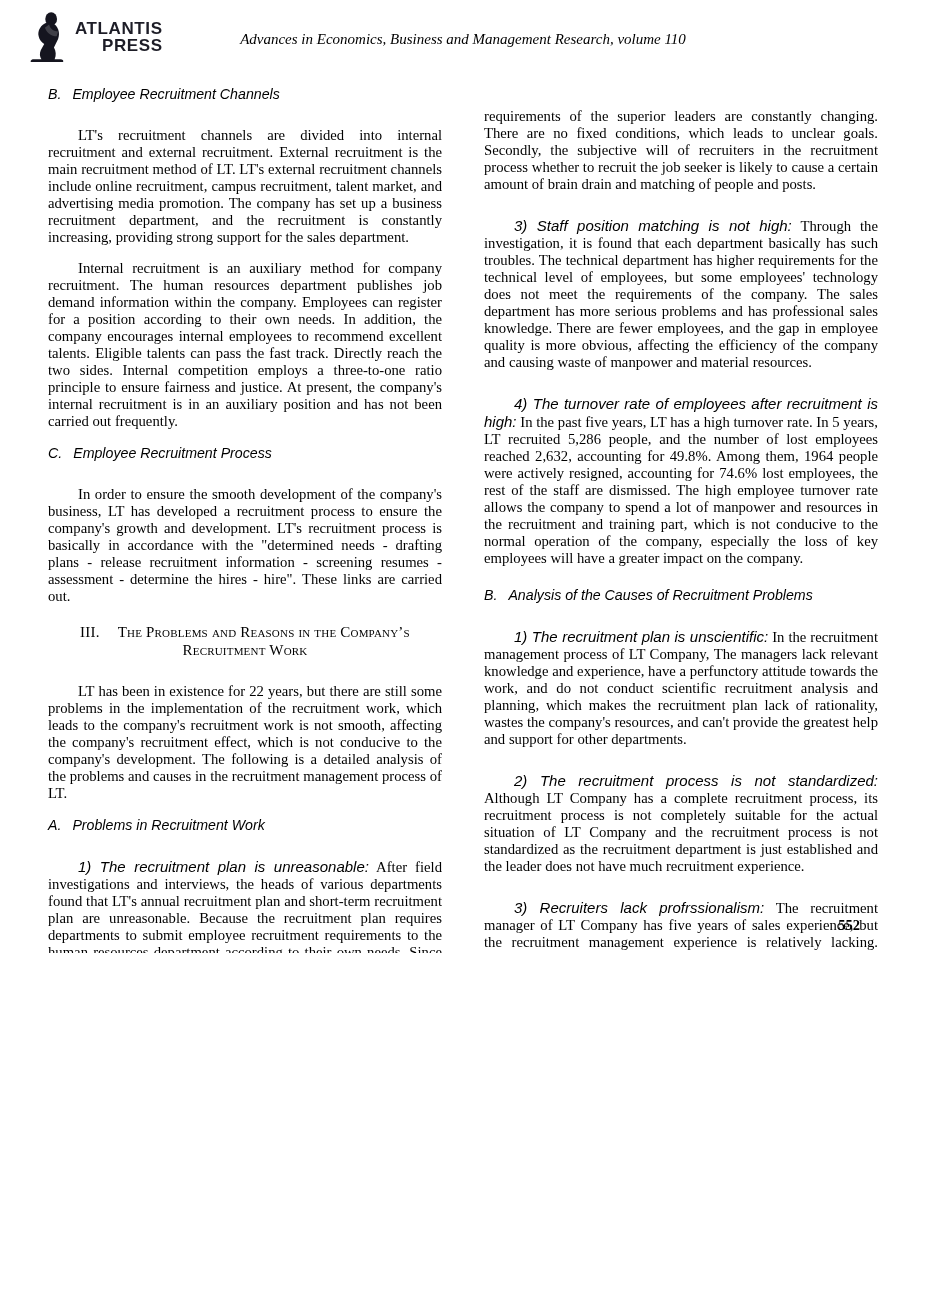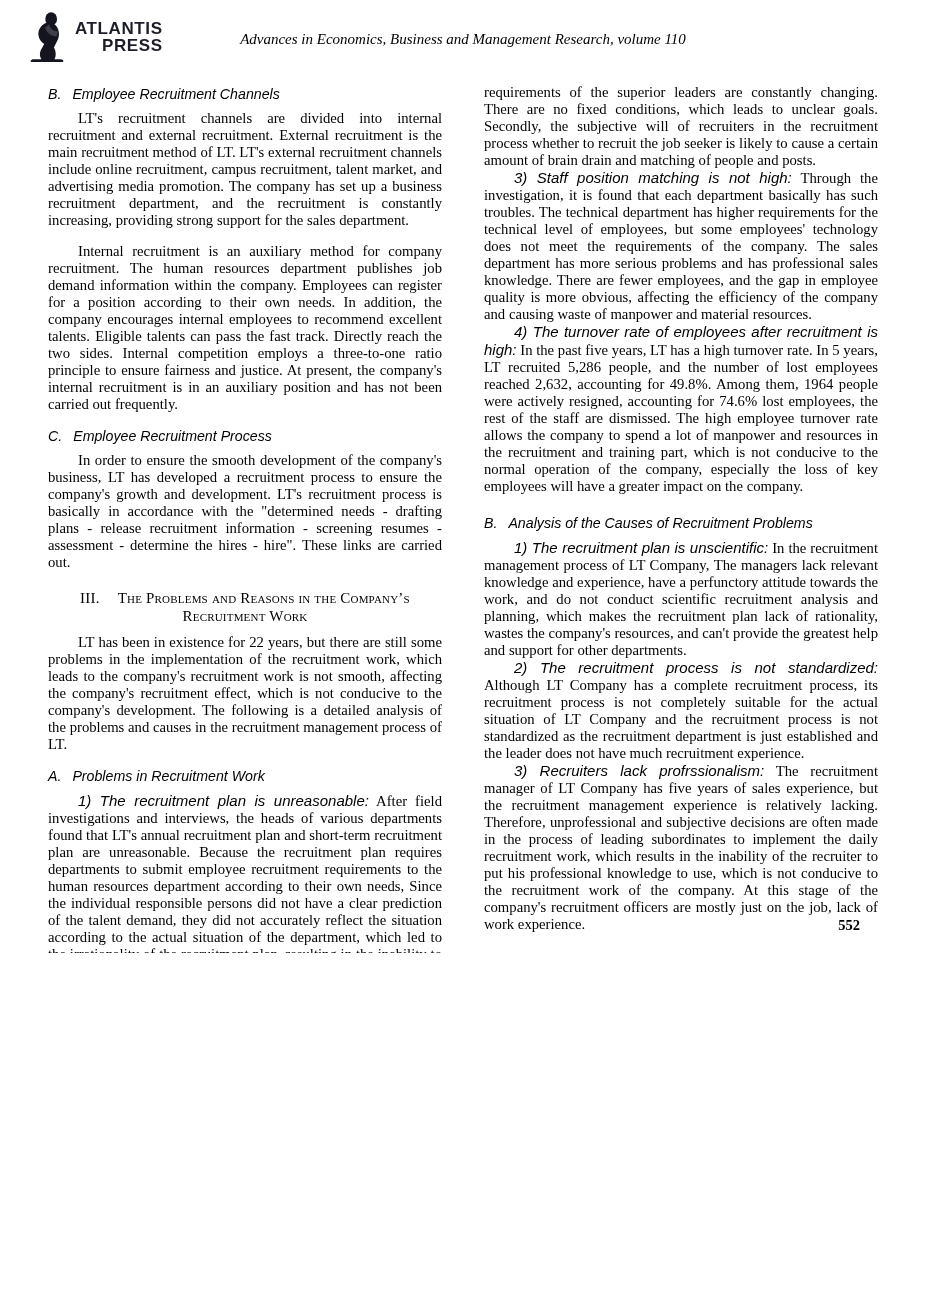--- a/index.html
+++ b/index.html
@@ -35,21 +35,21 @@
     position: absolute; top: 84px; left: 48px;
     width: 830px;
     display: flex; gap: 42px;
   }
   .col {
     width: 400px;
     font-size: 14.7px;
     line-height: 17px;
     text-align: justify;
   }
-  .para { text-indent: 30px; }
+  .para { text-indent: 30px; margin-top: 24px; }
   .para.no-indent { text-indent: 0; }
   .para.spaced { margin-top: 14px; }
   .para.justify-last { text-align-last: justify; }
   .lead {
     font-family: "Liberation Sans", sans-serif;
     font-style: italic;
     font-size: 15px;
   }
   .h-italic {
     font-family: "Liberation Sans", sans-serif;

